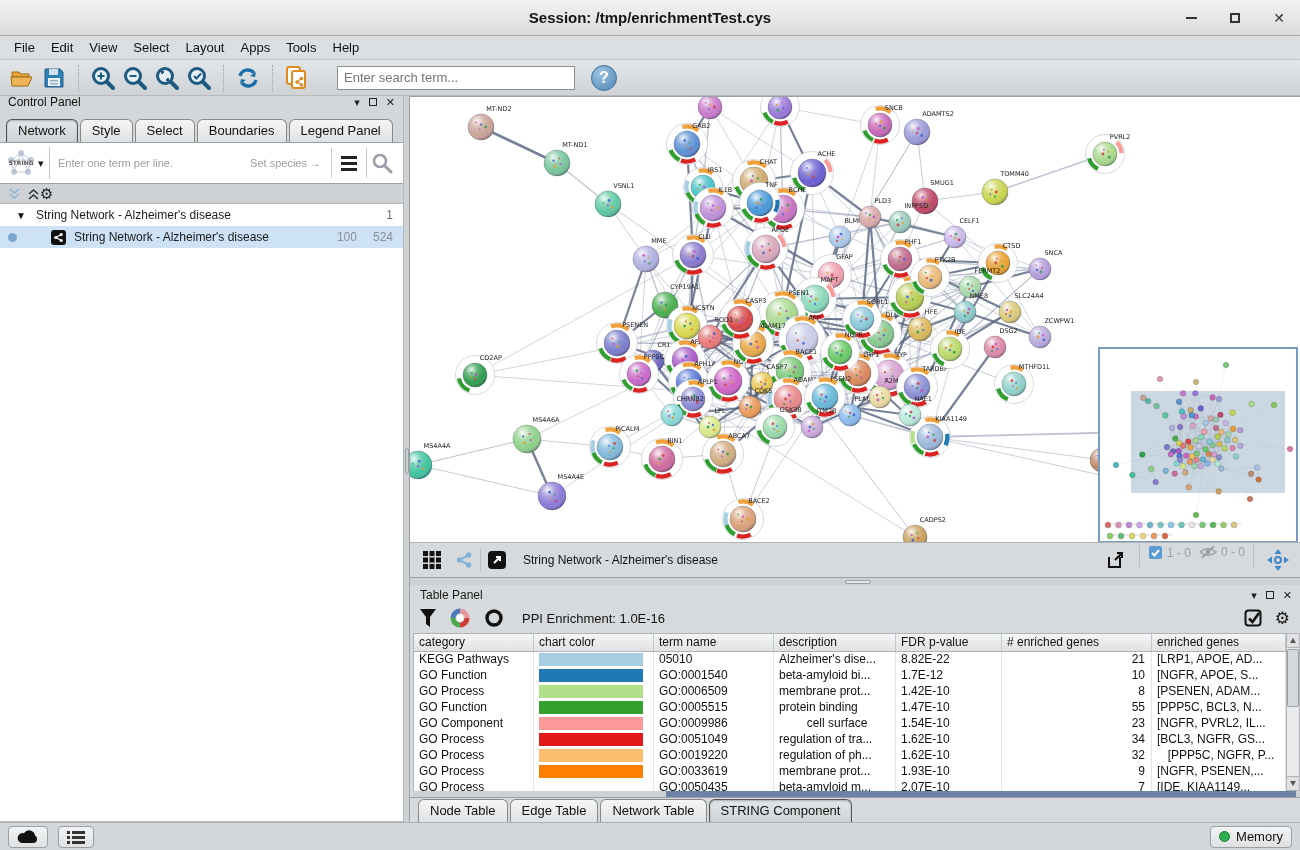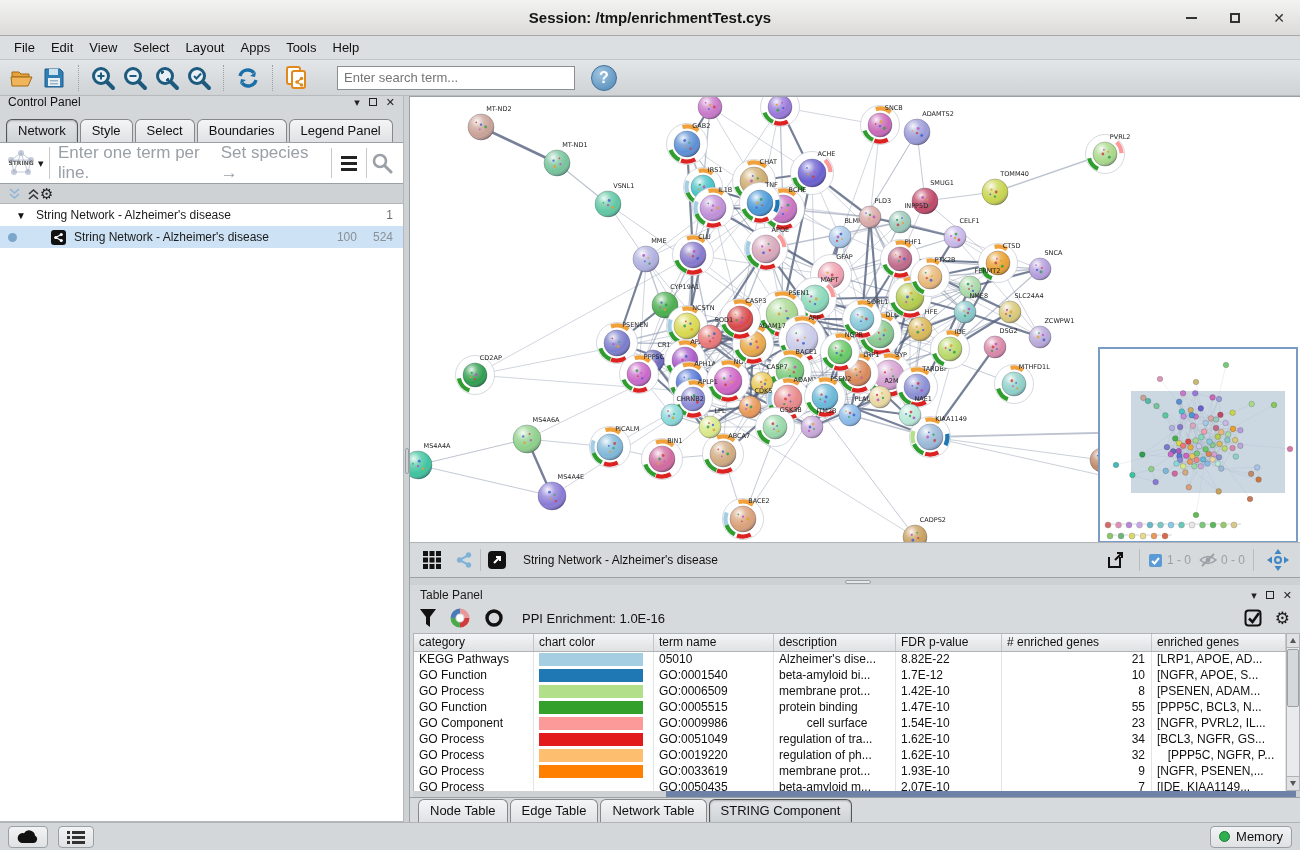--- a/index.html
+++ b/index.html
@@ -37,21 +37,21 @@
   .panel-hicons { margin-left:auto; display:flex; align-items:center; gap:9px; color:#222; }
   .ph-ico { font-size:11px; line-height:1; }
   .ph-sq { width:8px; height:8px; border:1.5px solid #222; }
   .cp-tabs { height:25px; display:flex; align-items:flex-end; padding:0 0 0 6px; border-bottom:1px solid #9aa0a4; }
   .tab { border:1px solid #888; border-bottom:none; border-radius:6px 6px 0 0; padding:3px 11px 4px 11px;
     font-size:13px; background:linear-gradient(#f4f5f6,#dfe2e4); margin-right:2px; color:#111; }
   .tab.active { background:linear-gradient(#e4e7e9,#ced3d6); border-color:#555; box-shadow:inset 0 1px 2px rgba(0,0,0,.25); }
 
   .string-row { height:41px; background:#fff; border-bottom:1px solid #9aa0a4; display:flex; align-items:center; padding:0 6px; }
   .string-logo { width:44px; display:flex; align-items:center; gap:2px; border-right:1px solid #c8c8c8; height:32px; padding-right:2px; }
-  .string-input { flex:1; display:flex; align-items:center; padding-left:8px; font-size:17px; color:#9aa0a6; }
+  .string-input { flex:1; display:flex; align-items:center; padding-left:8px; font-size:11px; color:#9aa0a6; }
   .species-hint { margin-left:auto; padding-right:10px; color:#9aa0a6; }
   .sr-sep { width:1px; height:30px; border-left:1px solid #c8c8c8; }
   .hamburger { width:34px; display:flex; flex-direction:column; gap:3px; align-items:center; justify-content:center; }
   .hamburger i { display:block; width:16px; height:3px; background:#222; }
   .sr-mag { width:30px; display:flex; align-items:center; justify-content:center; }
 
   .sel-bar { height:20px; background:#ced2d5; border-bottom:1px solid #b2b6b9; display:flex; align-items:center; padding:0 8px; }
   .sel-text { flex:1; text-align:center; font-size:12px; color:#111; }
   .chev { display:flex; gap:6px; align-items:center; }
 
@@ -67,21 +67,21 @@
 
   .v-divider { position:absolute; left:403px; top:96px; width:7px; height:726px; background:#cdd1d4; border-left:1px solid #b4b8bb; border-right:1px solid #9aa0a4; }
   .v-grip { position:absolute; left:1px; top:352px; width:4px; height:26px; border:1px solid #9aa0a4; border-radius:3px; }
 
   
   .network-area { position:absolute; left:410px; top:96px; width:890px; height:446px; background:#fff; border-top:1px solid #9aa0a4; overflow:hidden; }
   .minimap { position:absolute; left:688px; top:250px; width:200px; height:196px; background:#fff; border:2px solid #7a9cc4; }
   .net-toolbar { position:absolute; left:410px; top:542px; width:890px; height:35px; background:#d7dadc; border-top:1px solid #b0b4b7;
     display:flex; align-items:center; padding:0 6px; }
   .nt-title { font-size:12px; color:#111; margin-left:10px; }
-  .nt-right { margin-left:auto; display:flex; align-items:center; gap:8px; color:#9aa0a6; font-size:12px; }
+  .nt-right { margin-left:auto; display:flex; align-items:flex-start; gap:8px; color:#9aa0a6; font-size:12px; }
   .counter { display:flex; align-items:center; gap:4px; }
   .nt-sep { width:1px; height:22px; border-left:1px solid #b8bcbf; }
 
   .h-splitter { position:absolute; left:410px; top:577px; width:890px; height:8px; background:#cdd1d4; border-top:1px solid #9aa0a4; }
   .h-grip { position:absolute; left:435px; top:2px; width:26px; height:4px; border:1px solid #9aa0a4; border-radius:3px; background:#e4e6e8; }
 
   
   .table-panel { position:absolute; left:410px; top:585px; width:890px; height:237px; background:#d7dadc; }
   .tp-header { height:18px; display:flex; align-items:center; padding:2px 8px 0 10px; }
   .tp-toolbar { height:30px; display:flex; align-items:center; gap:14px; padding:0 10px; }

